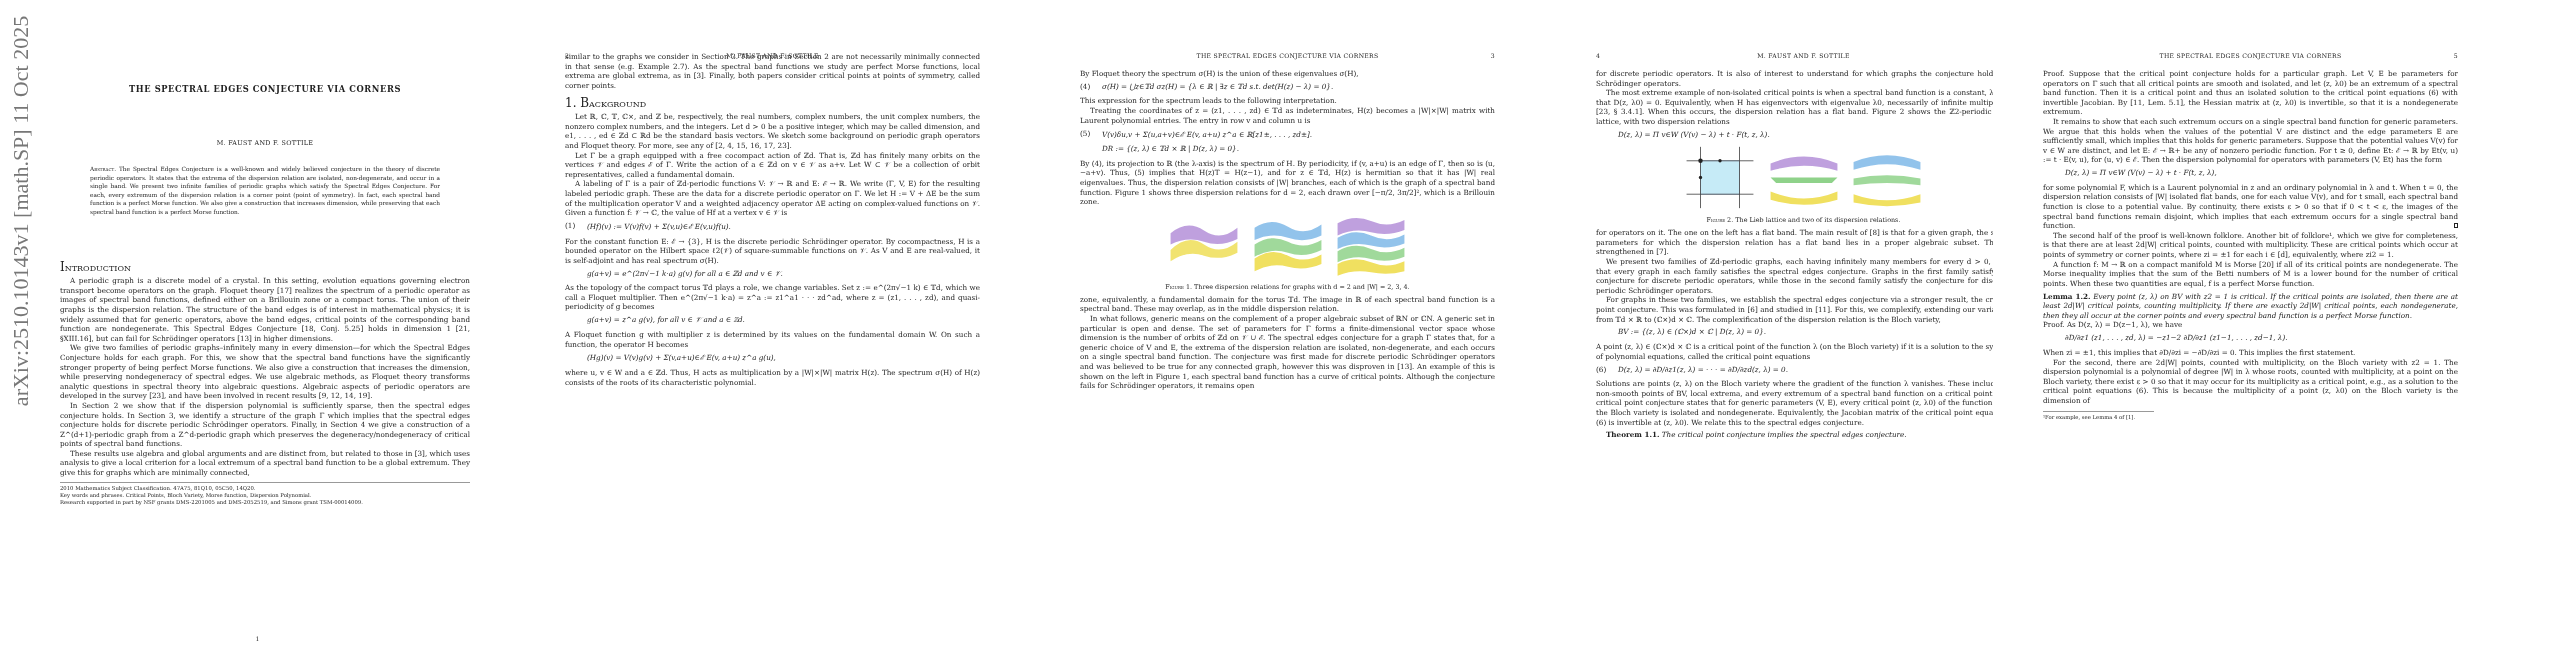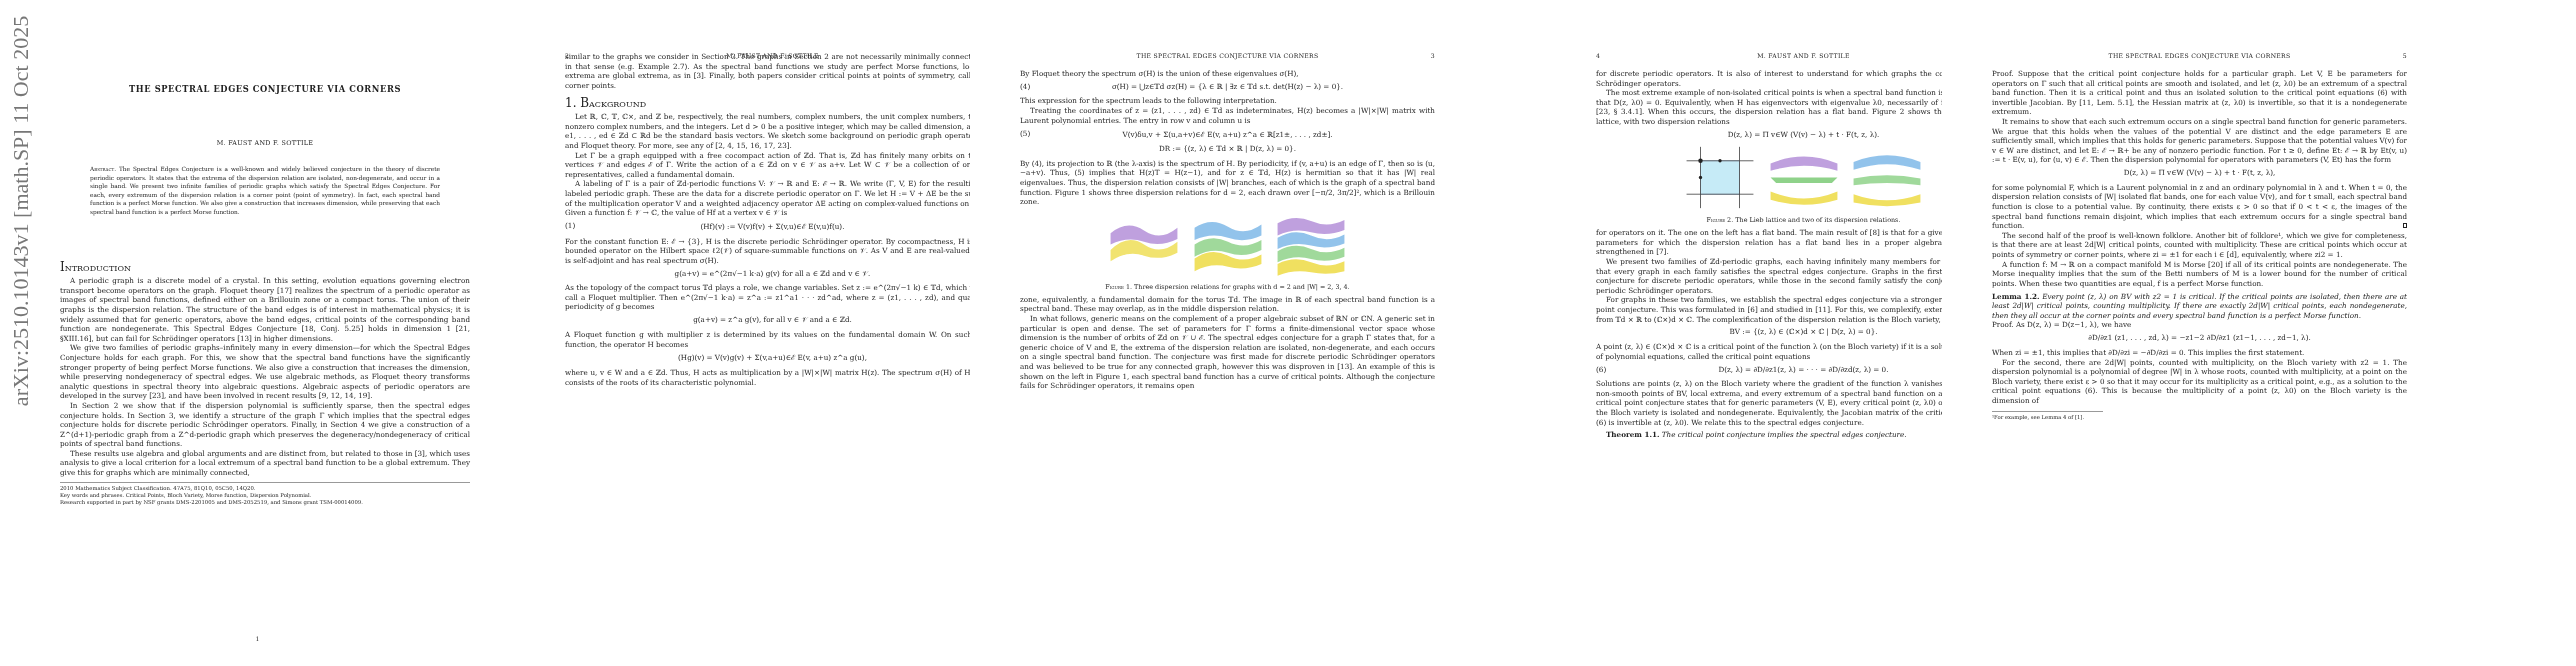--- a/index.html
+++ b/index.html
@@ -1,37 +1,37 @@
 <!DOCTYPE html>
 <html style="font-size:9px"><head>
 <meta charset="utf-8">
 <style>
   * { box-sizing: border-box; margin: 0; padding: 0; }
   html, body { width: 2576px; height: 667px; background: #ffffff; overflow: hidden; }
   body { font-family: "DejaVu Serif", "Liberation Serif", serif; color: #222; position: relative; }
   .page { position: absolute; top: 0; width: 515px; height: 667px; background: #fff; }
-  .p1 { left: 0; } .p2 { left: 515px; } .p3 { left: 970px; } .p4 { left: 1546px; } .p5 { left: 1942px; }
+  .p1 { left: 0; } .p2 { left: 515px; } .p3 { left: 1030px; } .p4 { left: 1546px; } .p5 { left: 1993px; }
   .arxiv-stamp { position: absolute; left: 4.4px; top: 33px; width: 33px; height: 356px; }
   .arxiv-stamp span { position: absolute; left: 50%; top: 50%; transform: translate(-50%,-50%) rotate(-90deg); white-space: nowrap; font-family: "Liberation Serif", serif; font-size: 22px; color: #777; }
   .col { position: absolute; left: 50px; width: 415px; }
   .p1 .col { left: 60px; width: 410px; }
   .runhead { position: absolute; top: 52px; left: 50px; width: 415px; font-size: 6.1px; letter-spacing: 0.3px; color: #222; text-align: center; }
   .runhead .pnum-l { position: absolute; left: 0; top: 0; }
   .runhead .pnum-r { position: absolute; right: 0; top: 0; }
   .title { position: absolute; top: 84px; left: 60px; width: 410px; text-align: center; font-weight: bold; font-size: 8.3px; letter-spacing: 0.6px; }
   .authors { position: absolute; top: 139px; left: 60px; width: 410px; text-align: center; font-size: 6.4px; letter-spacing: 0.3px; }
   .abstract { position: absolute; top: 165px; left: 90px; width: 350px; font-size: 5.8px; line-height: 8.6px; text-align: justify; }
   .abstract .sc { font-variant: small-caps; }
   .section-title { font-variant: small-caps; font-size: 12px; margin: 0 0 2.2px 0; }
   .body-text { font-size: 7.2px; line-height: 9.6px; text-align: justify; }
   .body-text p { text-indent: 10px; }
   .body-text p.noindent { text-indent: 0; }
   .eq { display: flex; justify-content: space-between; font-size: 7.2px; margin: 3.3px 0 5.6px 0; }
   .eq .eqnum { width: 22px; }
-  .eq .eqbody { flex: 1; text-align: center; }
+  .eq .eqbody { flex: 1; font-style: italic; }
   .footnote { font-size: 5.3px; line-height: 6.7px; border-top: 0.6px solid #999; padding-top: 2.2px; width: 410px; }
   .page-footer { position: absolute; bottom: 25px; left: 0; width: 515px; text-align: center; font-size: 6.1px; }
   .figure { display: flex; justify-content: center; gap: 5.6px; margin: 4.4px 0; }
   .caption { font-size: 6.4px; text-align: center; margin-bottom: 4.4px; }
   .caption .sc { font-variant: small-caps; }
   .surface { width: 78px; height: 67px; }
   .theorem-head { font-weight: bold; }
   .theorem-body { font-style: italic; }
   .qed { display: inline-block; width: 4.4px; height: 4.4px; border: 0.6px solid #222; float: right; margin-top: 2.2px; }
 </style>

